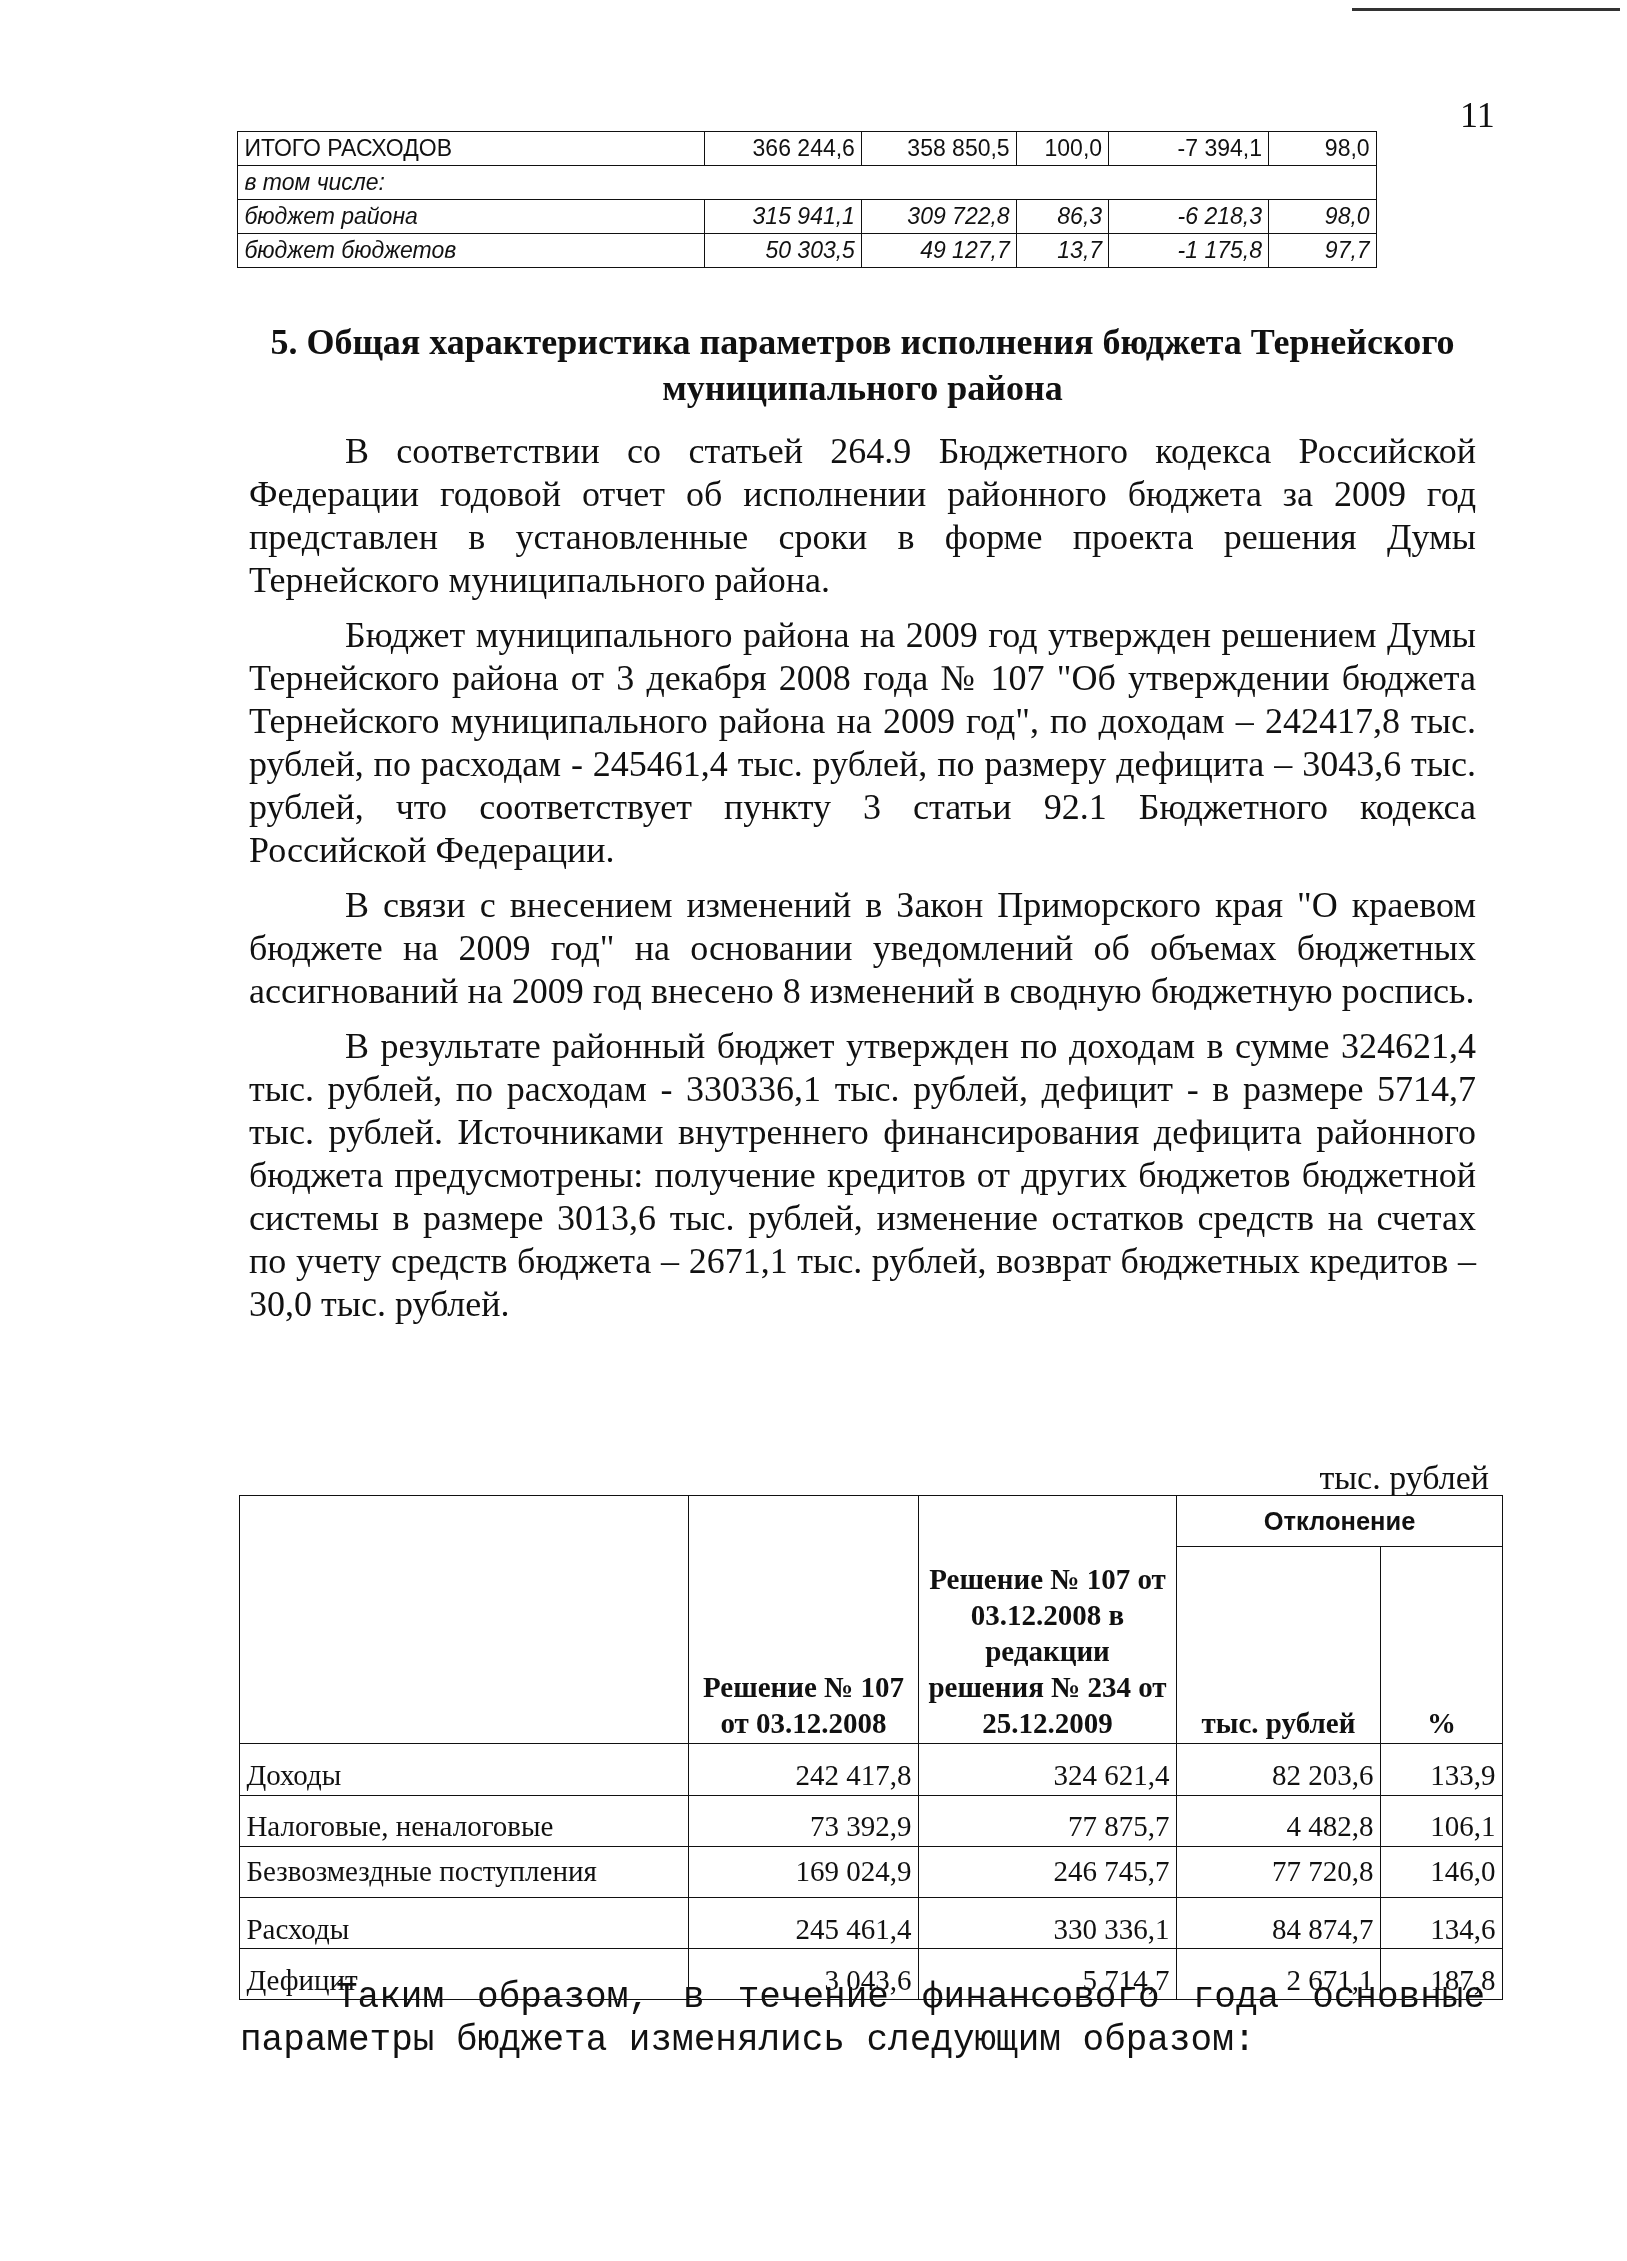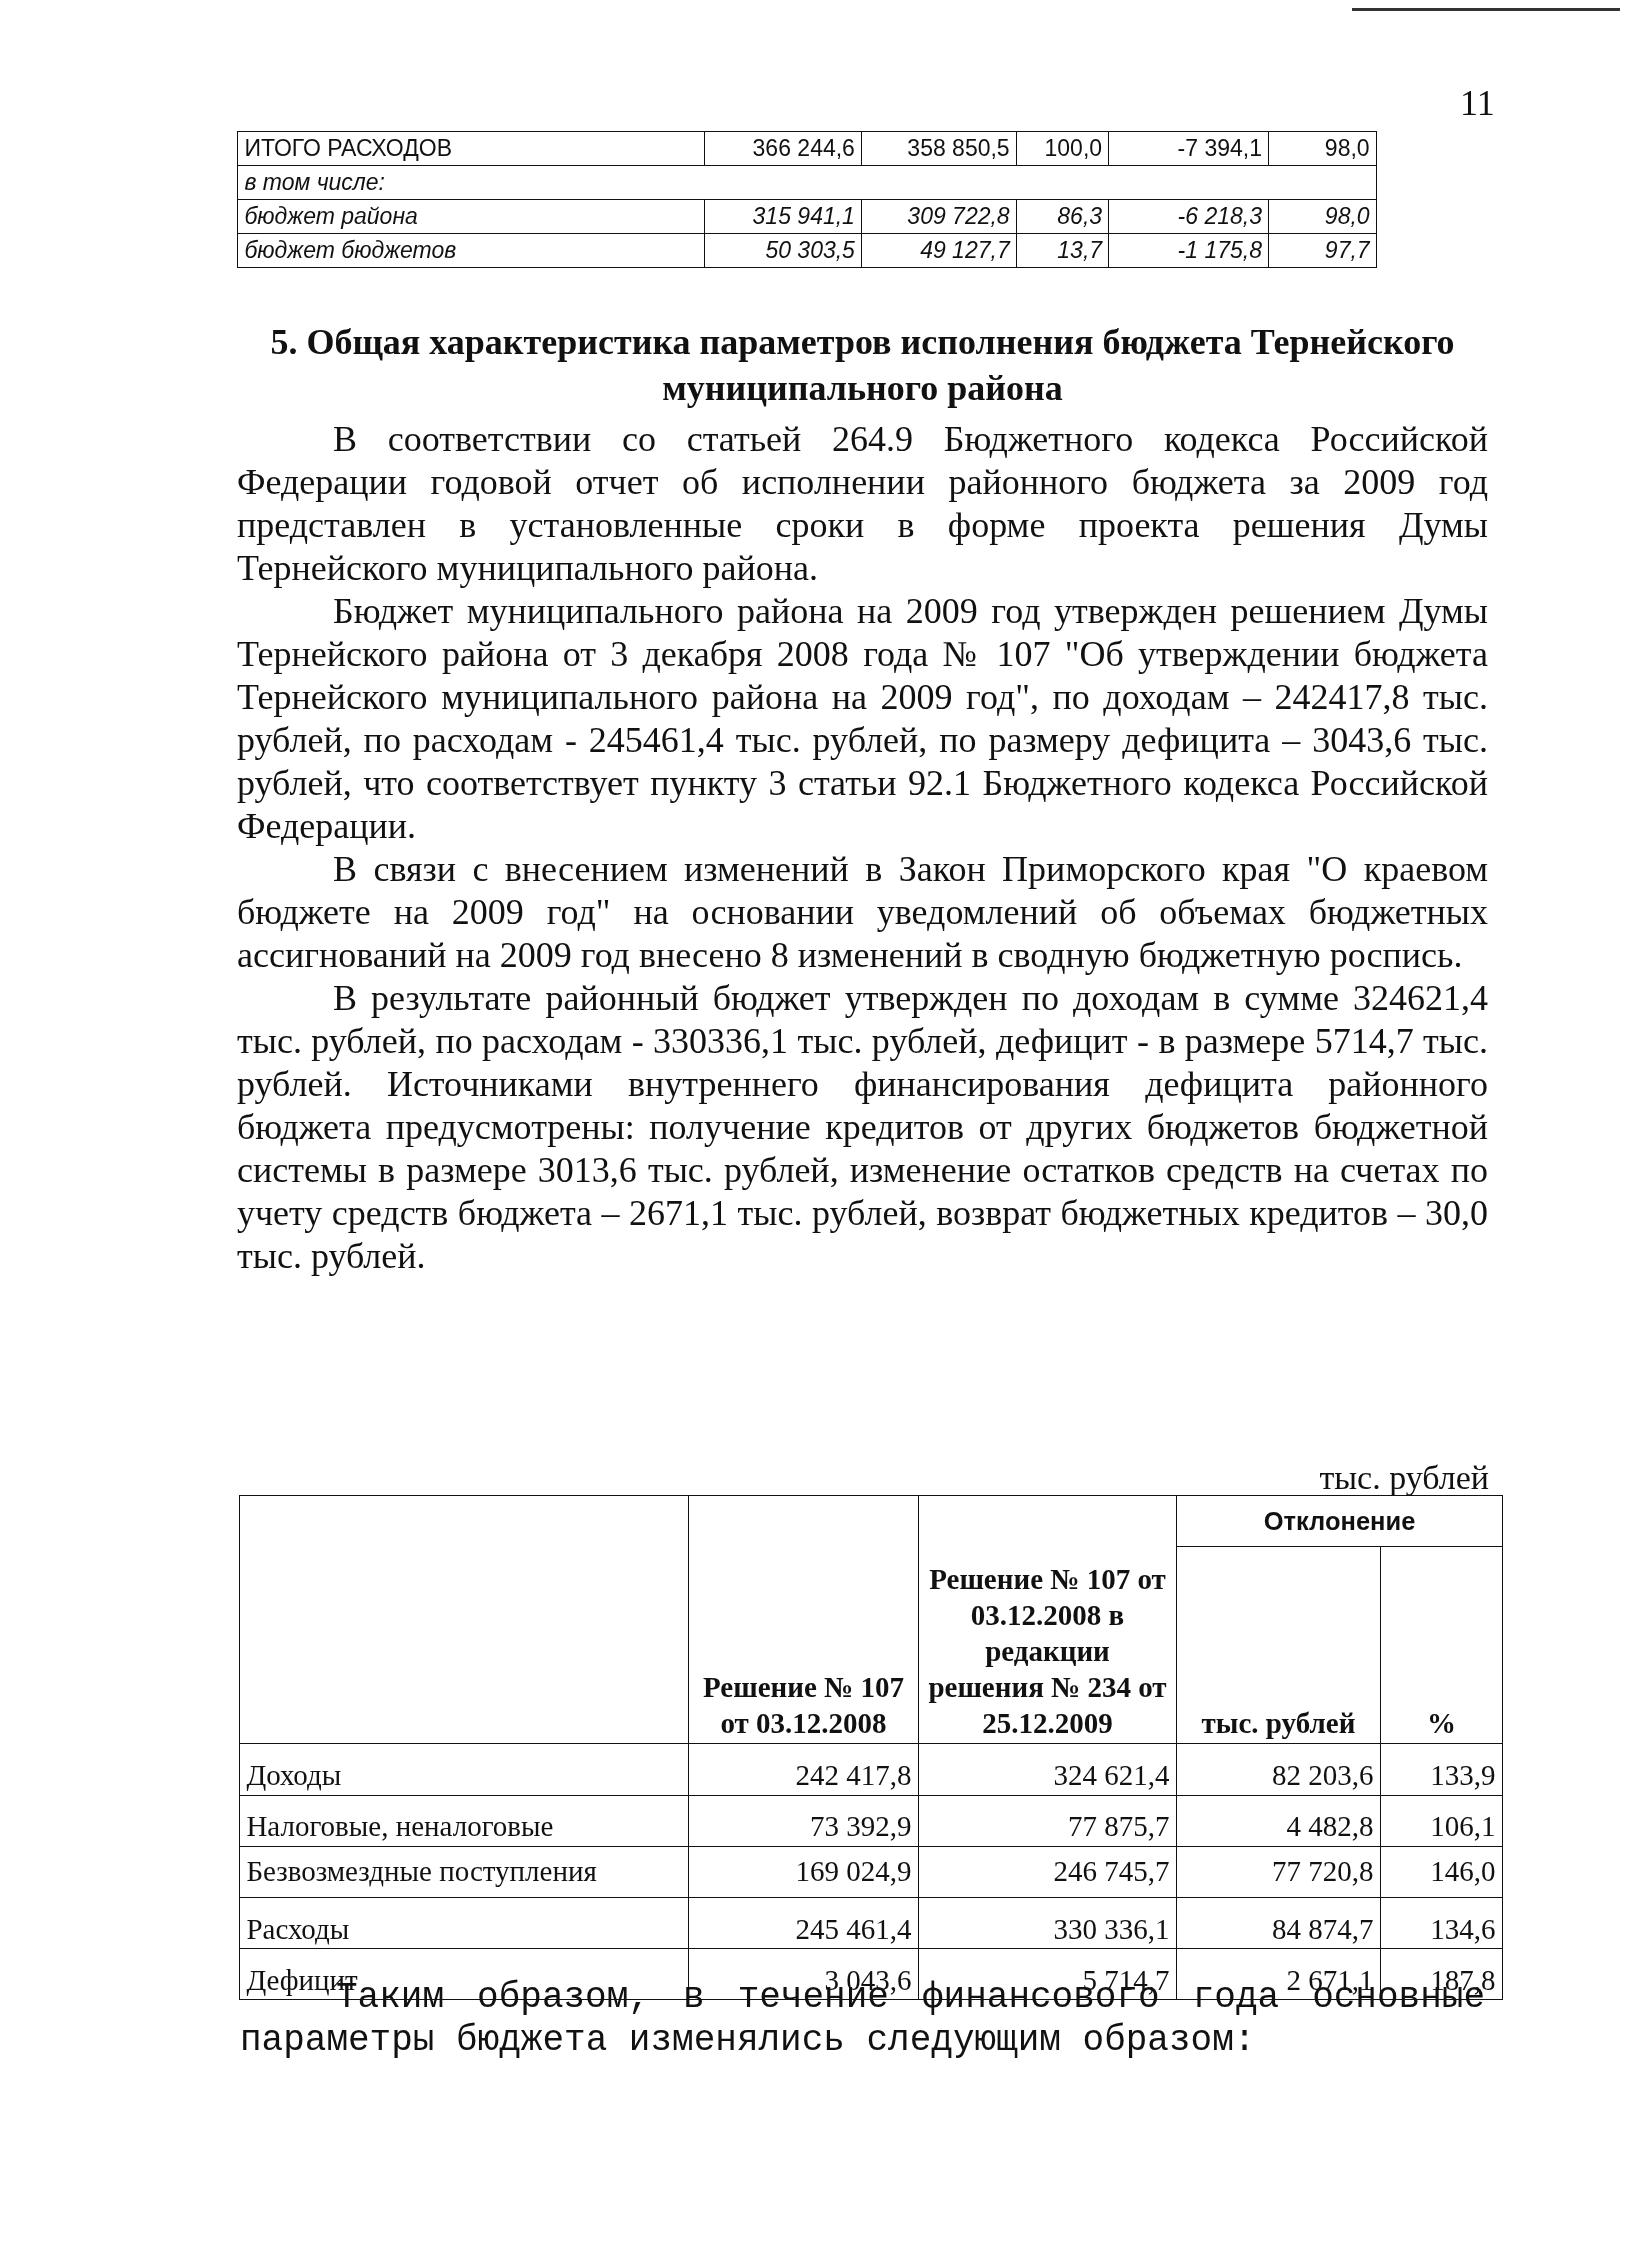--- a/index.html
+++ b/index.html
@@ -1,30 +1,30 @@
 <!DOCTYPE html>
 <html style="font-size:10.2px"><head>
   <meta charset="utf-8">
   <style>
     html, body { margin: 0; padding: 0; background: #ffffff; }
     body { width: 1628px; height: 2261px; position: relative; overflow: hidden; color: #111; }
     .topline { position: absolute; left: 1352px; top: 7.7px; width: 268px; height: 3.2px; background: #333; }
-    .page-num { position: absolute; left: 1460px; top: 82px; font-family: "Liberation Serif", serif; font-size: 36px; }
+    .page-num { position: absolute; left: 1460px; top: 94px; font-family: "Liberation Serif", serif; font-size: 36px; }
 
     table { border-collapse: collapse; }
     .t1 { position: absolute; left: 237px; top: 131px; width: 1140px; font-family: "Liberation Sans", sans-serif; font-size: 23px; }
     .t1 td { border: 1.9px solid #111; height: 33px; padding: 0 6.4px; }
     .t1 td.num { text-align: right; }
     .t1 tr.sub td { font-style: italic; }
 
     .section-title { position: absolute; left: 237px; top: 319px; width: 1251px; text-align: center;
       font-family: "Liberation Serif", serif; font-weight: bold; font-size: 36px; line-height: 46px; }
     .body-text { position: absolute; left: 237px; top: 418px; width: 1251px;
       font-family: "Liberation Serif", serif; font-size: 36px; line-height: 43px; text-align: justify; }
-    .body-text p { margin: 0; text-indent: 96px; }
+    .body-text p { margin: 12px; text-indent: 96px; }
 
     .units { position: absolute; left: 1243px; top: 1459px; width: 246px; text-align: right;
       font-family: "Liberation Serif", serif; font-size: 34px; }
     .t2 { position: absolute; left: 239px; top: 1495px; width: 1264px; font-family: "Liberation Serif", serif; font-size: 29px; }
     .t2 td, .t2 th { border: 1.9px solid #111; padding: 2.6px 6.4px; }
     .t2 th { font-weight: bold; text-align: center; vertical-align: bottom; line-height: 36px; }
     .t2 th.otkl { font-family: "Liberation Sans", sans-serif; font-size: 25.5px; vertical-align: middle; height: 45px; }
     .t2 td { height: 45px; vertical-align: bottom; }
     .t2 td.num { text-align: right; }
     .closing { position: absolute; left: 237px; top: 1973px; width: 1251px;

